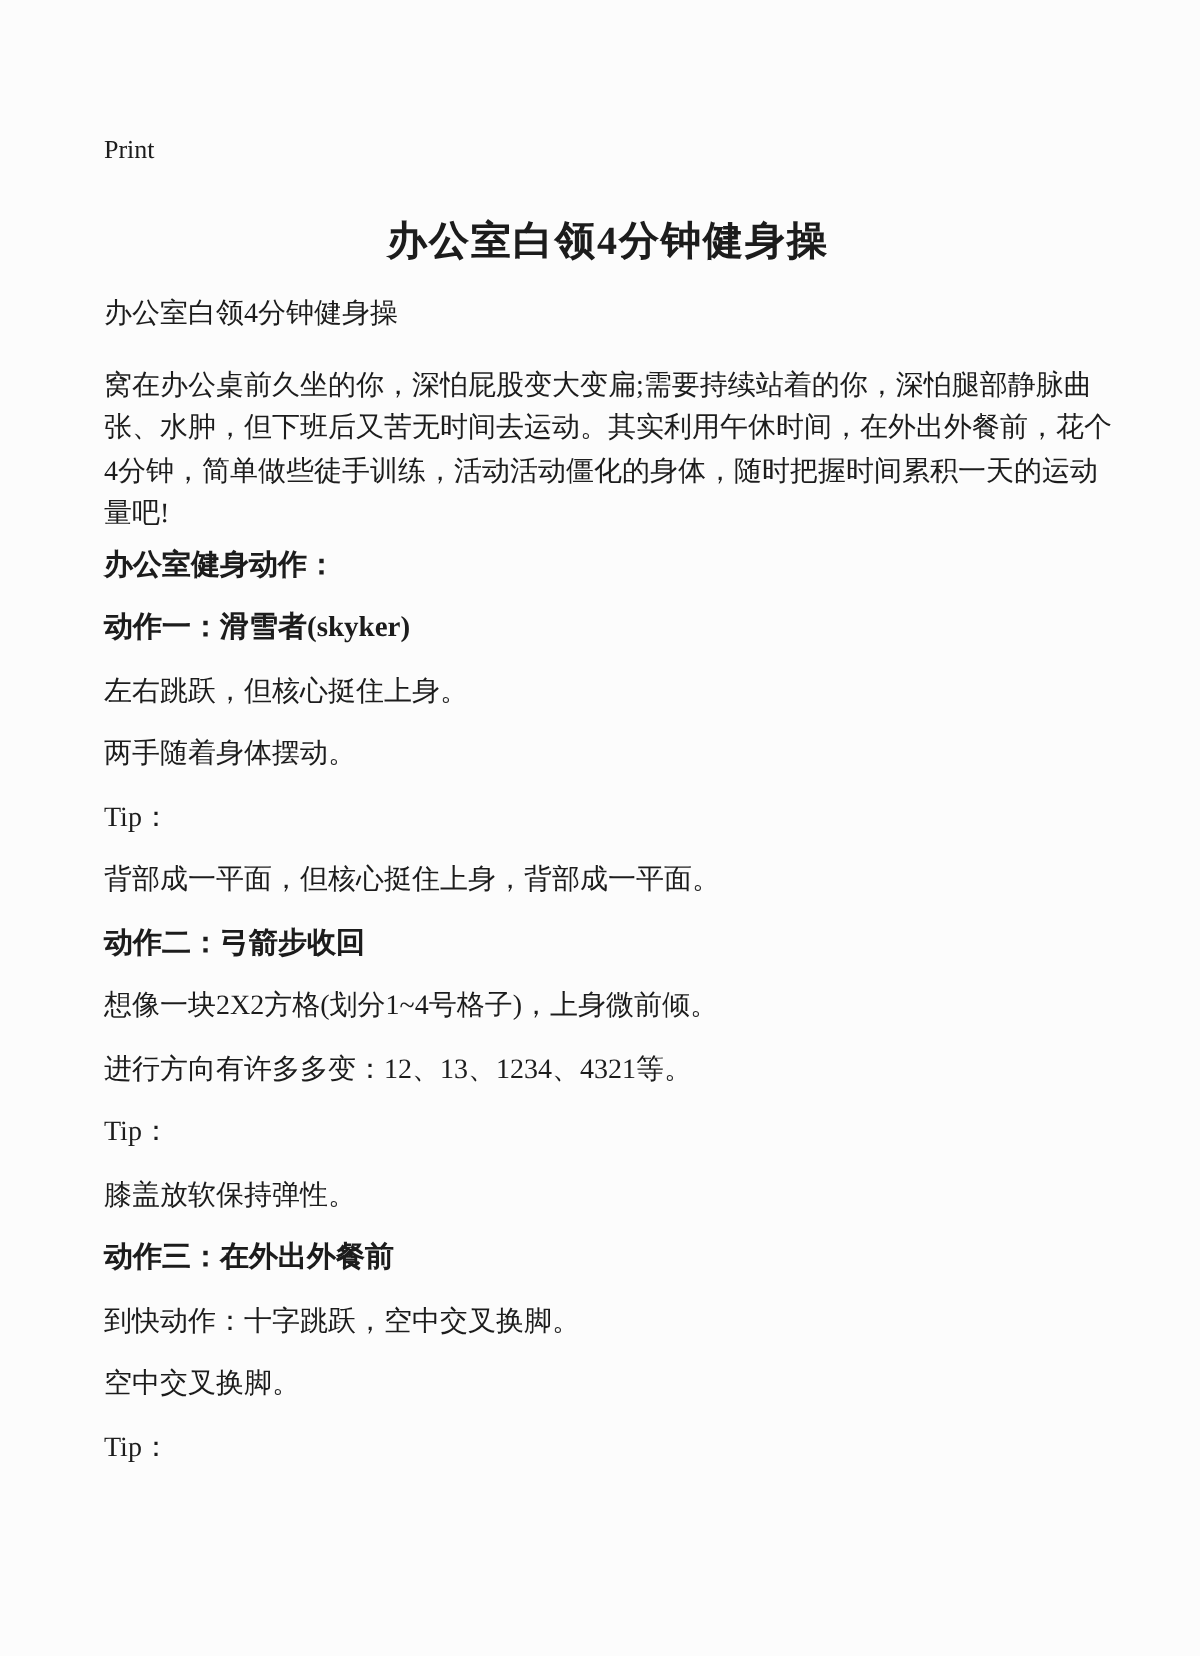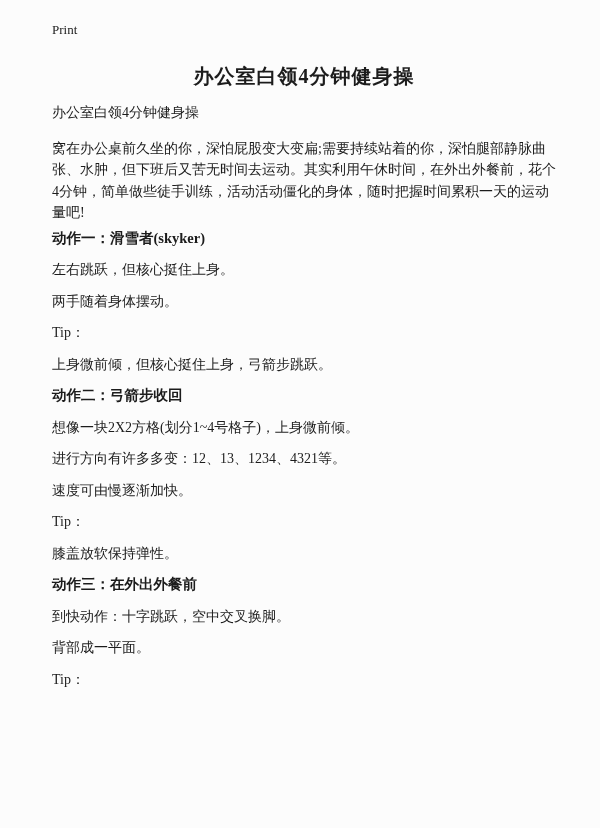--- a/index.html
+++ b/index.html
@@ -8,21 +8,21 @@
     width: 600px;
     height: 828px;
     background: var(--bg, #fcfcfc);
     font-family: "Liberation Serif", "DejaVu Serif", serif;
     color: var(--text, #1c1c1c);
     overflow: hidden;
   }
   .page {
     width: 600px;
     height: 727px;
-    padding: 20px 44px 0 52px;
+    padding: 66px 44px 0 52px;
   }
   .print-link {
     font-size: 13px;
     line-height: 15px;
     margin: 0 0 21px 0;
     display: inline-block;
     cursor: pointer;
   }
   h1.title {
     font-size: 20px;
@@ -52,38 +52,38 @@
 <div class="page">
 
   <span class="print-link">Print</span>
 
   <h1 class="title">办公室白领4分钟健身操</h1>
 
   <p class="subtitle">办公室白领4分钟健身操</p>
 
   <p class="intro">窝在办公桌前久坐的你，深怕屁股变大变扁;需要持续站着的你，深怕腿部静脉曲张、水肿，但下班后又苦无时间去运动。其实利用午休时间，在外出外餐前，花个4分钟，简单做些徒手训练，活动活动僵化的身体，随时把握时间累积一天的运动量吧!</p>
 
+  <h3 class="section-heading">办公室健身动作：</h3>
 
   <section>
     <h3 class="move-heading">动作一：滑雪者(skyker)</h3>
     <p>左右跳跃，但核心挺住上身。</p>
     <p>两手随着身体摆动。</p>
     <p>Tip：</p>
-    <p>上身微前倾，但核心挺住上身，弓箭步跳跃。</p>
+    <p>背部成一平面，但核心挺住上身，背部成一平面。</p>
   </section>
 
   <section>
     <h3 class="move-heading">动作二：弓箭步收回</h3>
     <p>想像一块2X2方格(划分1~4号格子)，上身微前倾。</p>
     <p>进行方向有许多多变：12、13、1234、4321等。</p>
-    <p>速度可由慢逐渐加快。</p>
     <p>Tip：</p>
     <p>膝盖放软保持弹性。</p>
   </section>
 
   <section>
     <h3 class="move-heading">动作三：在外出外餐前</h3>
     <p>到快动作：十字跳跃，空中交叉换脚。</p>
-    <p>背部成一平面。</p>
+    <p>空中交叉换脚。</p>
     <p>Tip：</p>
   </section>
 
 </div>
 
 </body></html>

